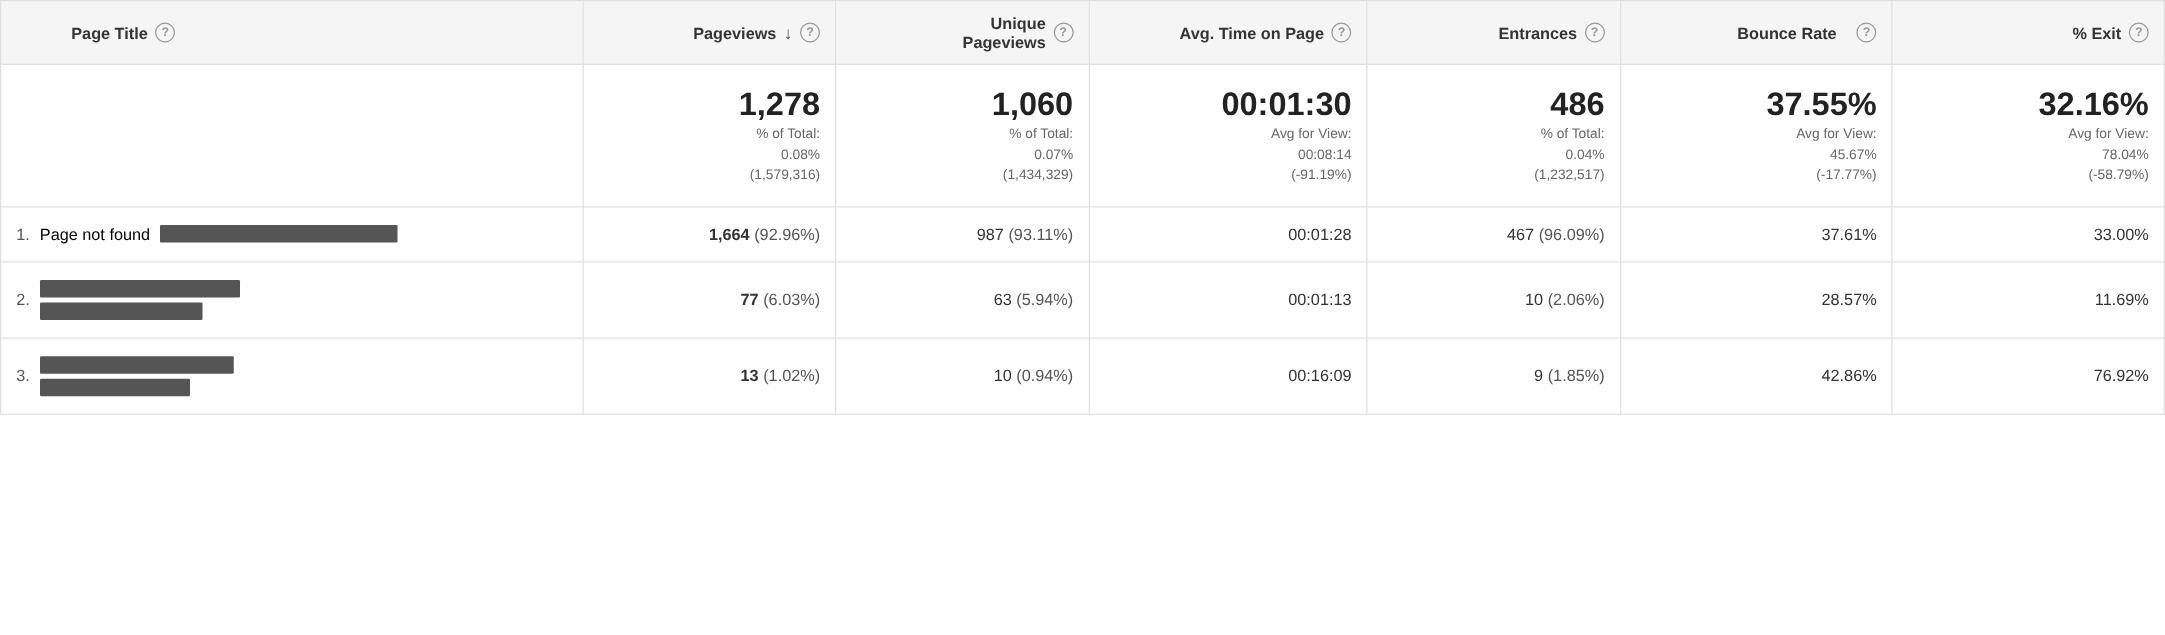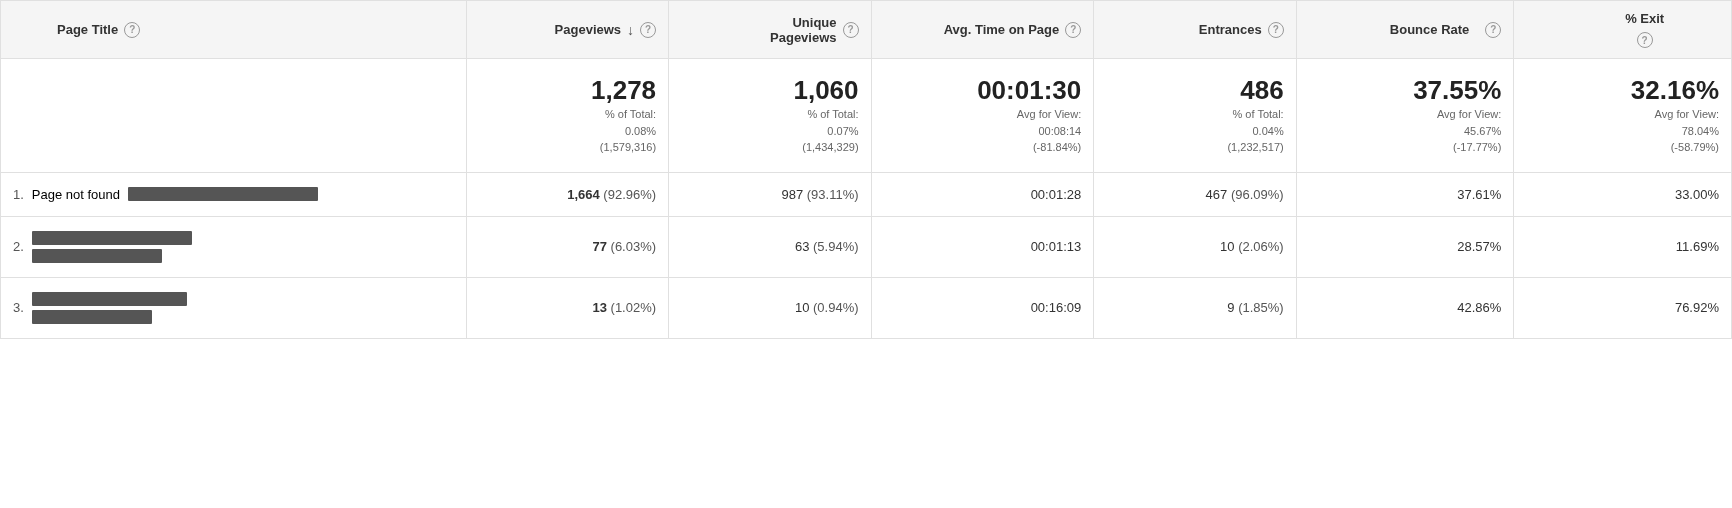--- a/index.html
+++ b/index.html
@@ -186,21 +186,21 @@
           <span class="help-icon">?</span>
         </div>
       </th>
       <th class="col-bounce-rate">
         <div class="header-title" style="justify-content:flex-end;gap:16px;">
           <span>Bounce Rate</span>
           <span class="help-icon">?</span>
         </div>
       </th>
       <th class="col-exit">
-        <div class="header-title" style="flex-direction:column;">
+        <div class="header-title" style="justify-content:flex-end;">
           <span>% Exit</span>
           <span class="help-icon">?</span>
         </div>
       </th>
     </tr>
   </thead>
   <tbody>
 
     <tr class="totals-row">
       <td class="col-page-title"></td>
@@ -218,21 +218,21 @@
           <span>% of Total:</span><br>
           <span>0.07%</span><br>
           <span>(1,434,329)</span>
         </span>
       </td>
       <td class="col-avg-time">
         <span class="metric-main">00:01:30</span>
         <span class="metric-sub">
           <span>Avg for View:</span><br>
           <span>00:08:14</span><br>
-          <span>(-81.84%)</span>
+          <span>(-91.19%)</span>
         </span>
       </td>
       <td class="col-entrances">
         <span class="metric-main">486</span>
         <span class="metric-sub">
           <span>% of Total:</span><br>
           <span>0.04%</span><br>
           <span>(1,232,517)</span>
         </span>
       </td>

